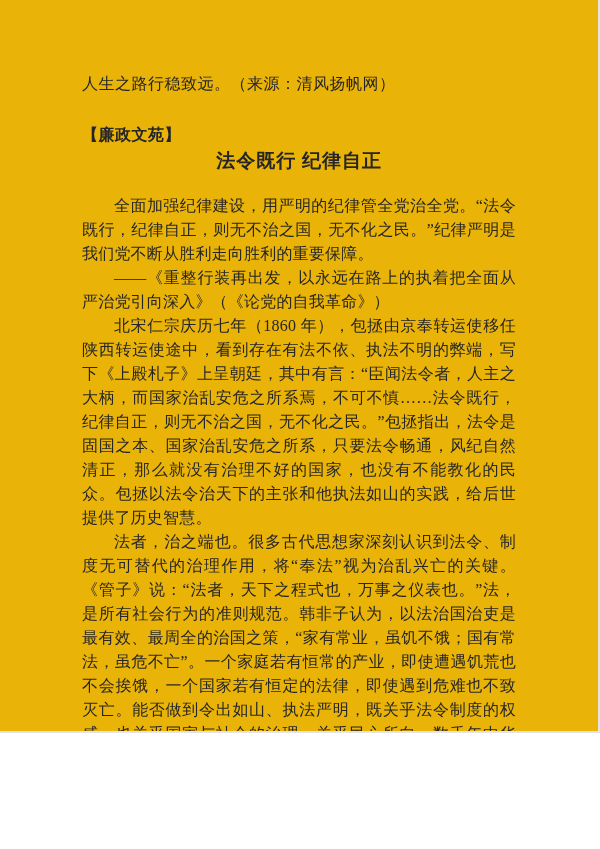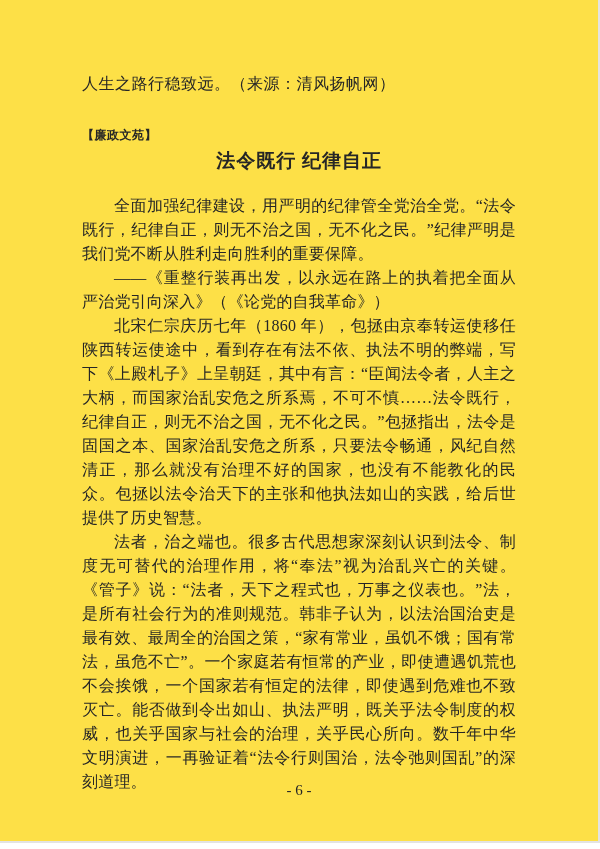--- a/index.html
+++ b/index.html
@@ -3,36 +3,36 @@
 <meta charset="utf-8">
 <style>
   * { margin: 0; padding: 0; box-sizing: border-box; }
   html, body {
     background: #ffffff;
     font-family: "Liberation Serif", "DejaVu Serif", serif;
   }
   .page {
     position: relative;
     width: 600px;
-    height: 843px;
-    background: #fde047;
+    height: 733px;
+    background: #eab308;
     border-right: 2px solid #e3e3e3;
     border-bottom: 2px solid #e3e3e3;
     padding: 72px 82px 0 82px;
     color: #262626;
     overflow: hidden;
   }
   .continuation-line {
     font-size: 16px;
     line-height: 24px;
     letter-spacing: 0.5px;
   }
   .section-header {
     margin-top: 27px;
-    font-size: 12px;
+    font-size: 16px;
     line-height: 24px;
     font-weight: bold;
     letter-spacing: 0.5px;
   }
   .article-title {
     font-size: 19px;
     line-height: 28px;
     font-weight: bold;
     text-align: center;
     letter-spacing: 1px;

